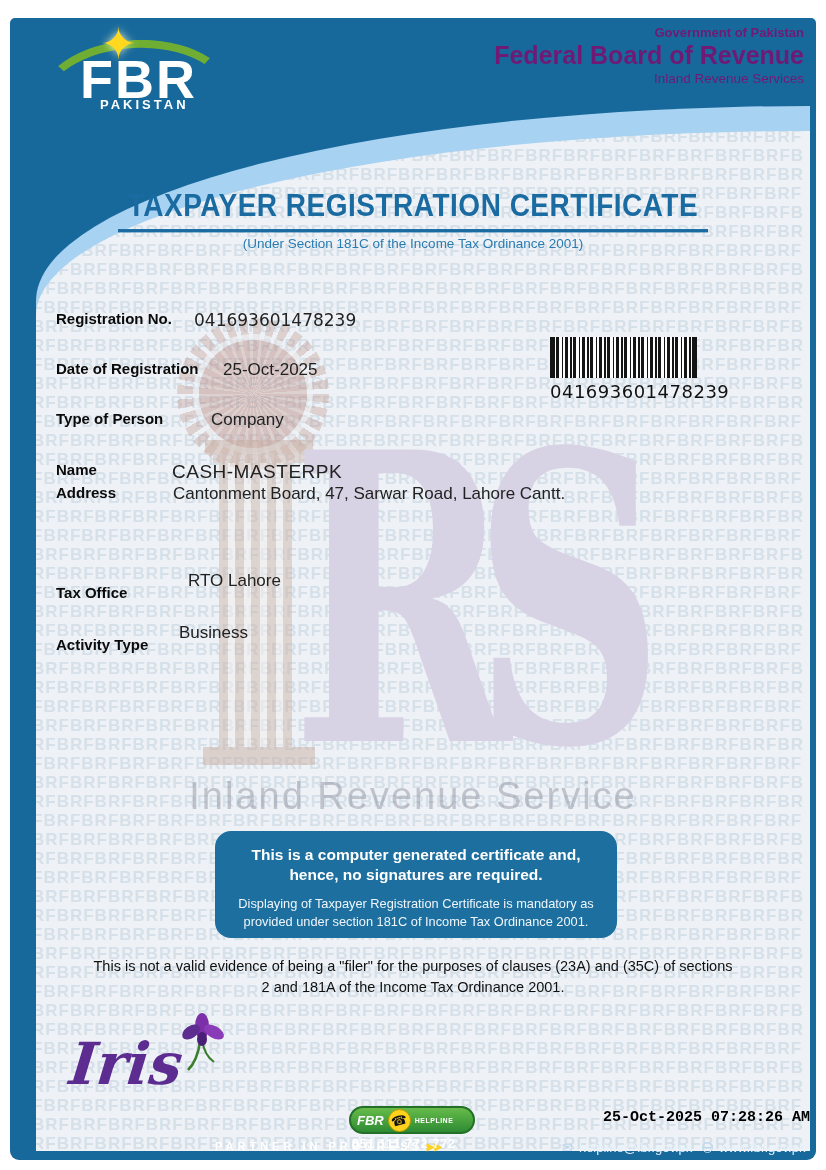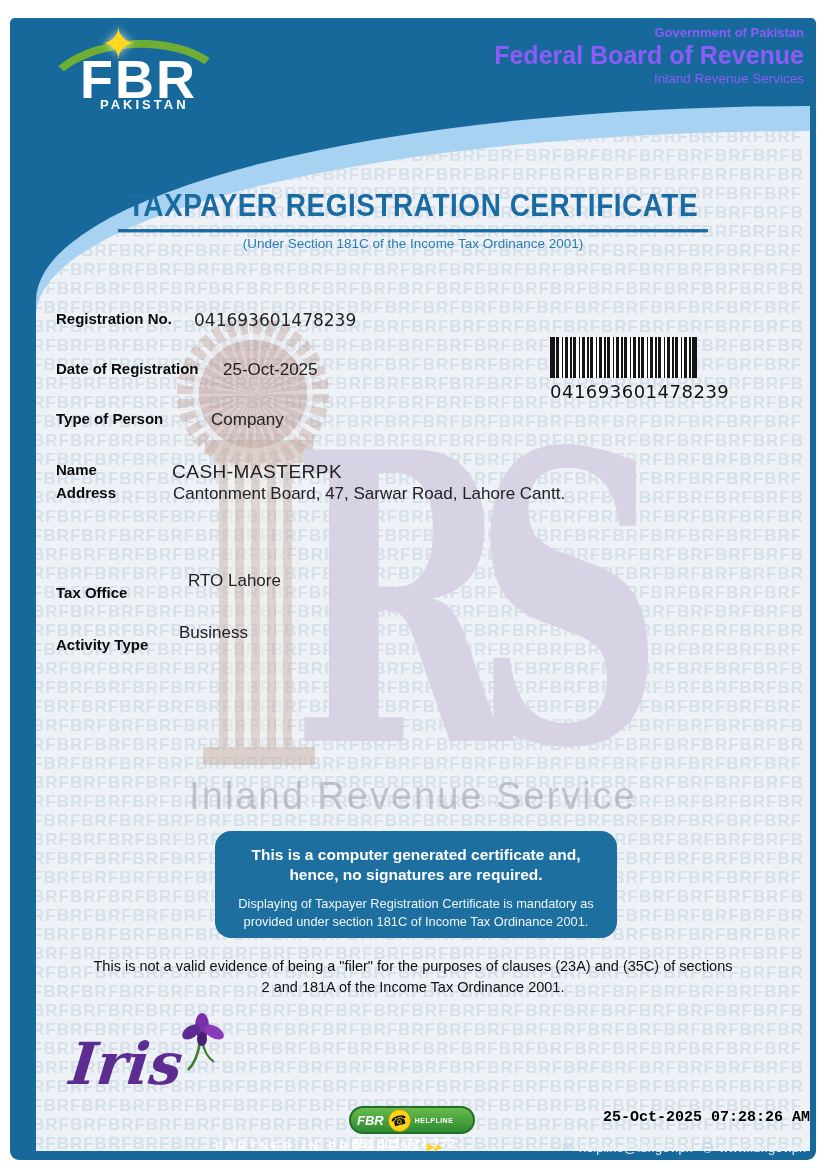--- a/index.html
+++ b/index.html
@@ -29,21 +29,21 @@
   
   .logo-star { position:absolute; left:100px; top:18px; font-size:44px; color:#ffd81f;
     text-shadow:0 0 8px rgba(255,255,200,.9); z-index:3; }
   .logo-arc { position:absolute; left:38px; top:40px; width:196px; height:120px;
     border:8px solid transparent; border-top-color:#6fae33; border-radius:50%;
     transform:rotate(-3deg); z-index:2; }
   .logo-fbr { position:absolute; left:80px; top:48px; font-size:54px; font-weight:800;
     color:#fff; letter-spacing:2px; z-index:3; }
   .logo-country { position:absolute; left:100px; top:97px; font-size:13px; font-weight:700;
     color:#fff; letter-spacing:3px; z-index:3; }
-  .gov-block { position:absolute; right:22px; top:25px; text-align:right; color:#8b5cf6; z-index:3; }
+  .gov-block { position:absolute; right:22px; top:25px; text-align:right; color:#701a75; z-index:3; }
   .gov1 { font-size:13px; font-weight:600; }
   .gov2 { font-size:25px; font-weight:800; margin-top:1px; }
   .gov3 { font-size:13.5px; margin-top:1px; }
   
   .title-wrap { position:absolute; left:26px; width:774px; top:190px; text-align:center; z-index:3; }
   .cert-title { display:inline-block; font-size:28px; font-weight:800; color:#1a6ba1;
     letter-spacing:0.5px; transform:scaleY(1.12); border-bottom:3px solid #1a6ba1;
     padding:0 10px 5px; }
   .cert-subtitle { margin-top:6px; font-size:13.5px; color:#2a7cb1; }
   

